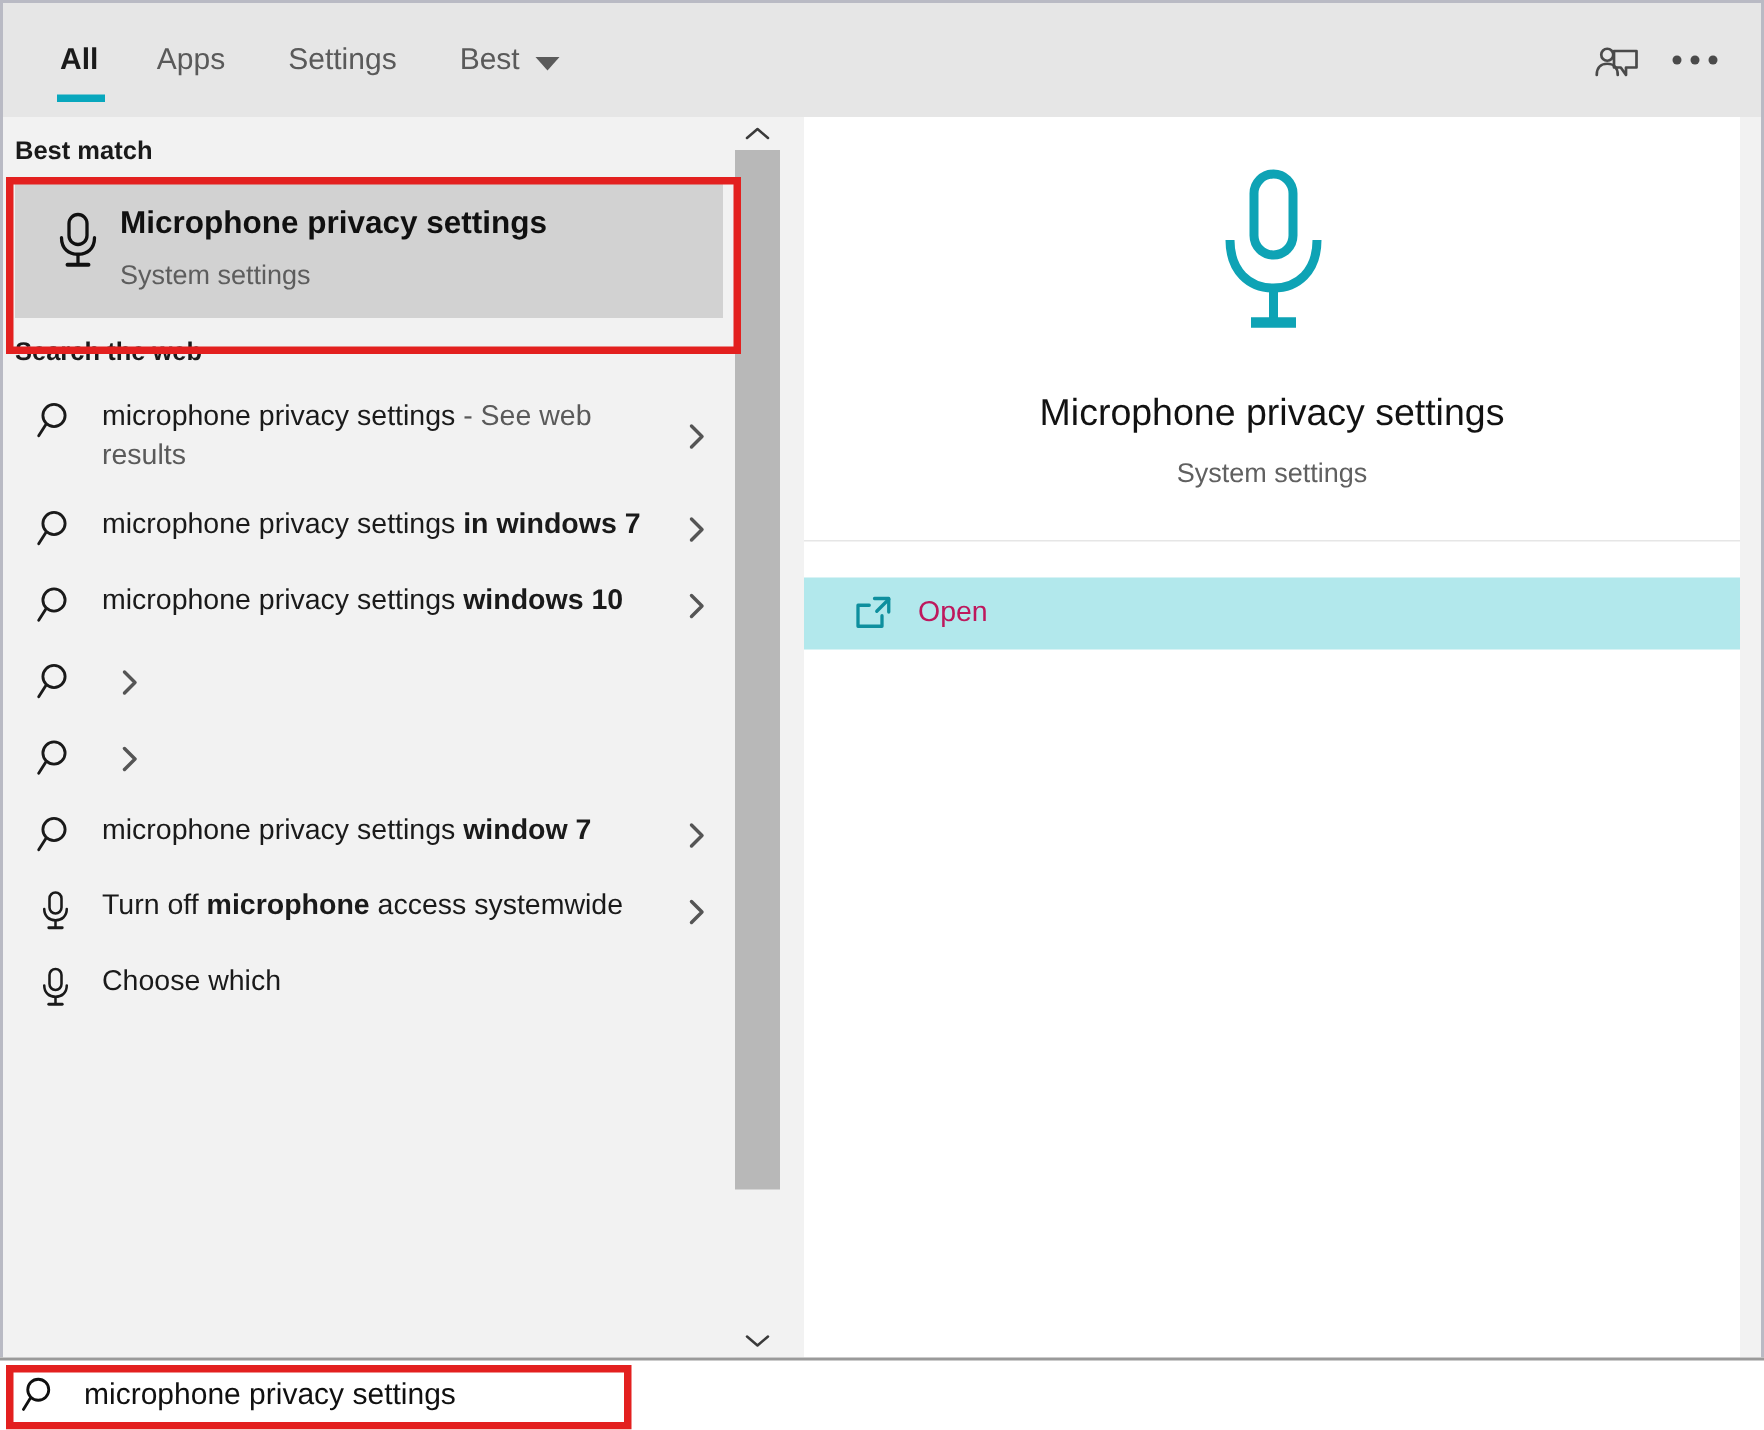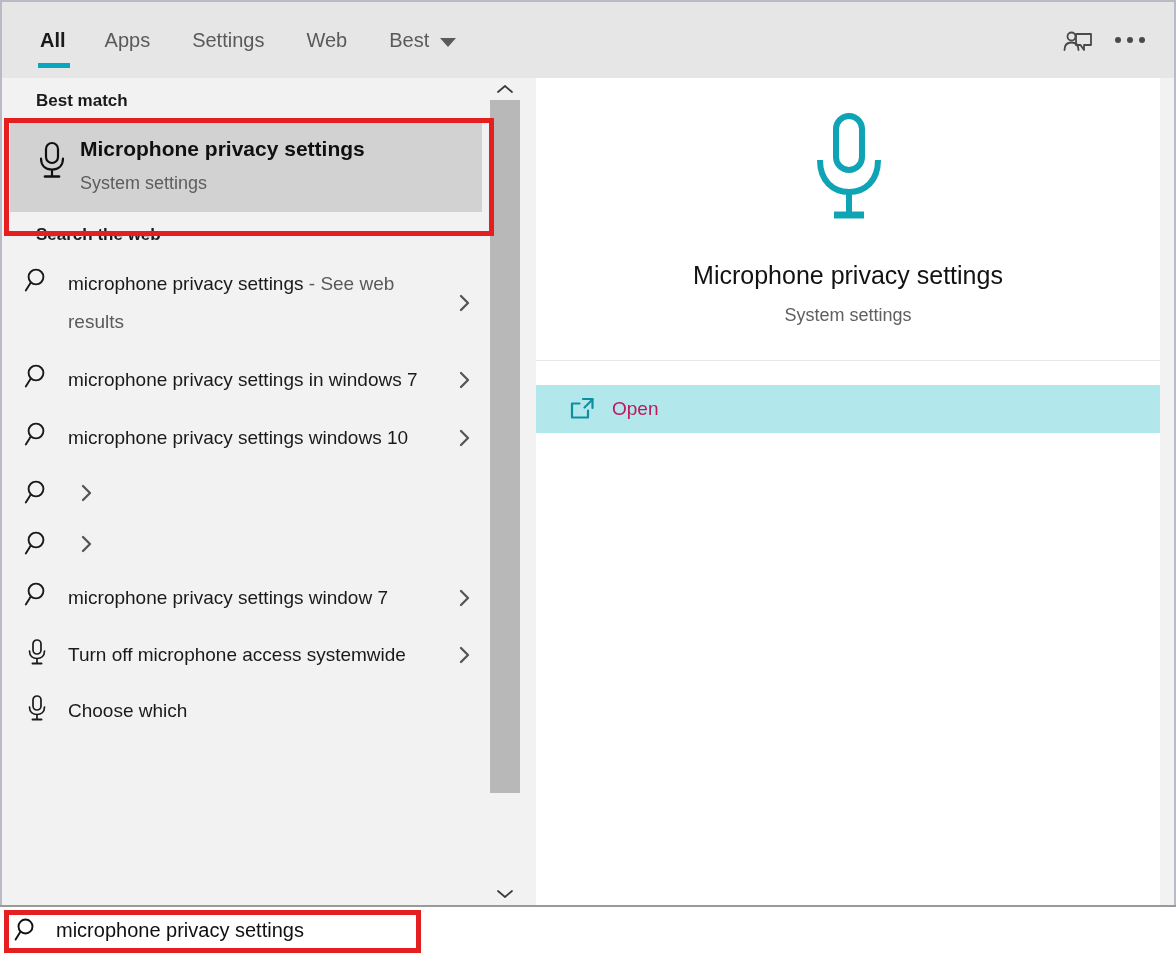--- a/index.html
+++ b/index.html
@@ -100,21 +100,21 @@
     position: absolute;
     left: 0; top: 0;
     width: 490px; height: 827px;
     overflow: hidden;
   }
 
   .section-head {
     font-size: 17px;
     font-weight: bold;
     color: #1a1a1a;
-    padding: 13px 0 10px 34px;
+    padding: 13px 0 10px 8px;
   }
 
   .row {
     display: flex;
     align-items: flex-start;
     padding: 9px 8px 9px 22px;
     min-height: 42px;
     cursor: default;
   }
   .row .ico {
@@ -122,31 +122,31 @@
     flex: 0 0 44px;
     display: flex;
     align-items: flex-start;
     justify-content: flex-start;
     padding-top: 1px;
   }
   .row .txt {
     flex: 1 1 auto;
     font-size: 19px;
     color: #1a1a1a;
-    line-height: 38px;
+    line-height: 26px;
     padding-right: 6px;
   }
   .row .chev {
     flex: 0 0 38px;
     display: flex;
     align-items: center;
     justify-content: center;
     align-self: center;
   }
-  .row .txt b { font-weight: normal; }
+  .row .txt b { font-weight: bold; }
   .row .txt .dim { color: #5a5a5a; }
 
   
   #best-match-row {
     background: #d2d2d2;
     margin: 0 10px 0 8px;
     padding: 14px 8px 16px 14px;
     display: flex;
     align-items: flex-start;
   }
@@ -301,23 +301,20 @@
       <div class="tab active">
         <span>All</span>
       </div>
       <div class="tab">
         <span>Apps</span>
       </div>
       <div class="tab">
         <span>Settings</span>
       </div>
       <div class="tab">
-        <span>Web</span>
-      </div>
-      <div class="tab">
         <span>Best</span>
         <span class="caret"></span>
       </div>
     </div>
 
     <div id="header-actions">
       <div class="hdr-btn">
         <svg width="32" height="32" viewBox="0 0 32 32">
           <path d="M14 10 L29 10 L29 21 L22 21 L22 26 L18.5 21 L14 21 Z" fill="none" stroke="#4a4a4a" stroke-width="1.8" stroke-linejoin="round"></path>
           <circle cx="9.5" cy="12.5" r="4" fill="none" stroke="#4a4a4a" stroke-width="1.8"></circle>

